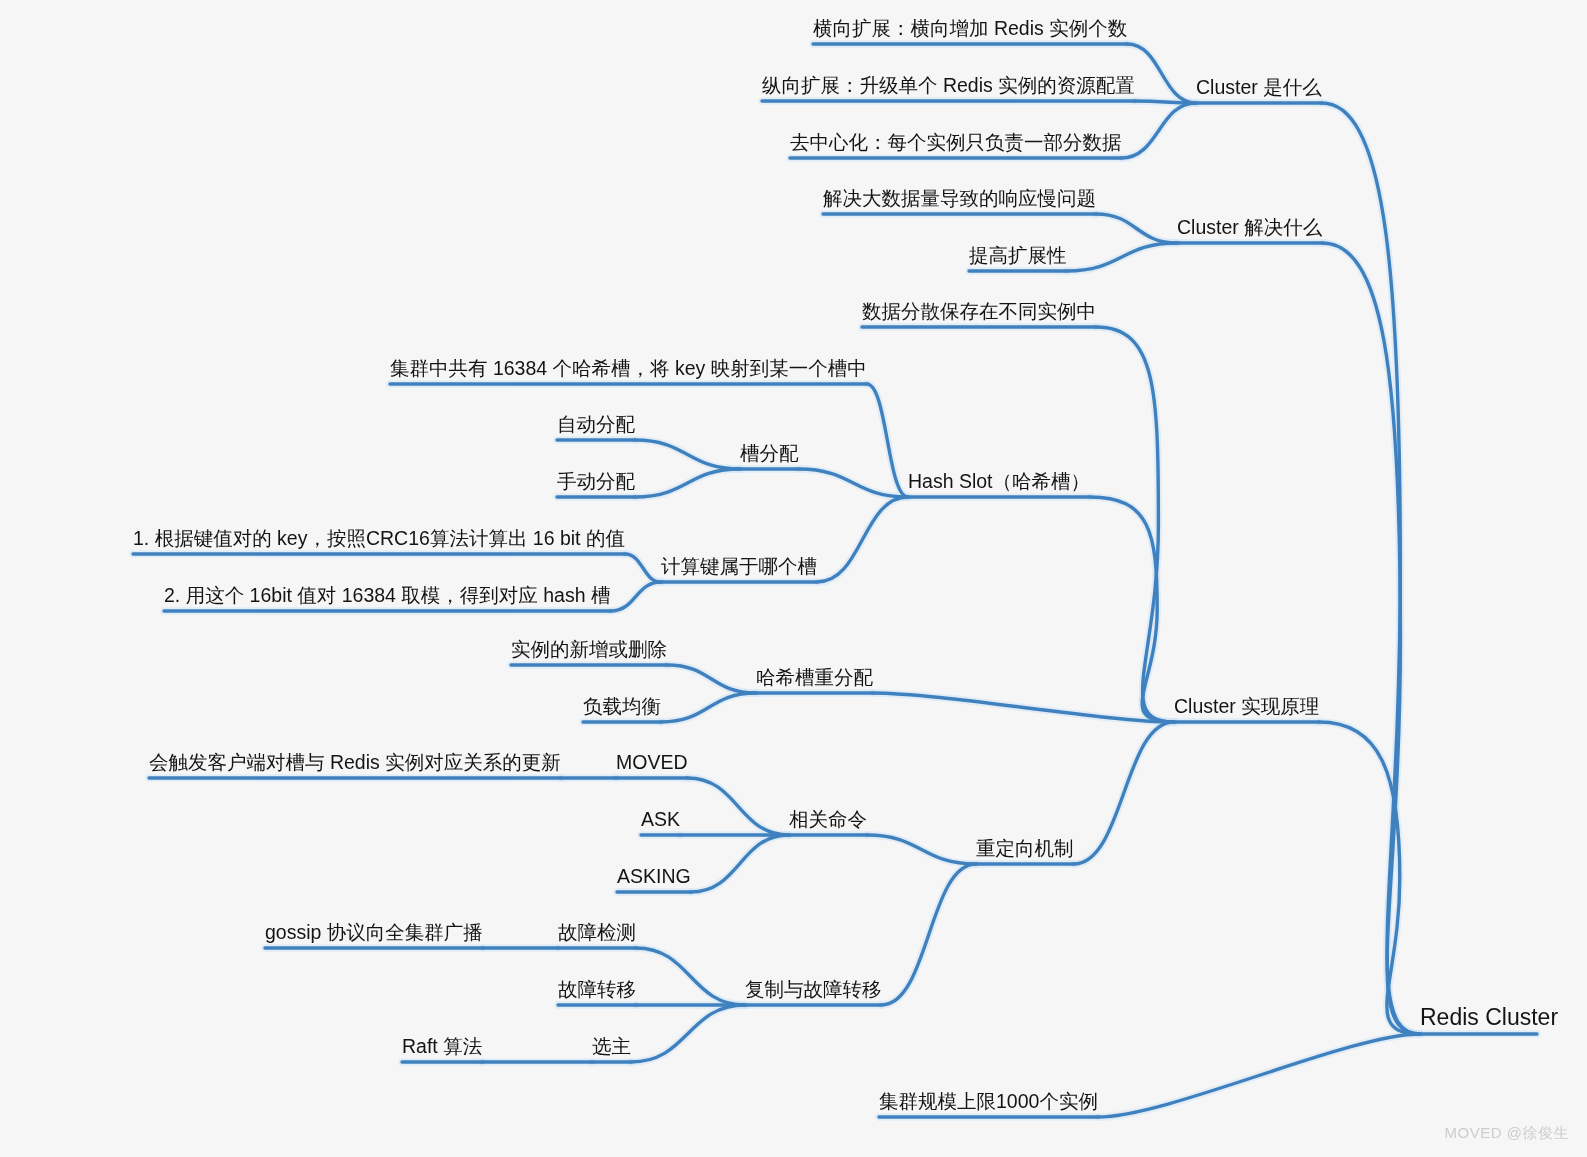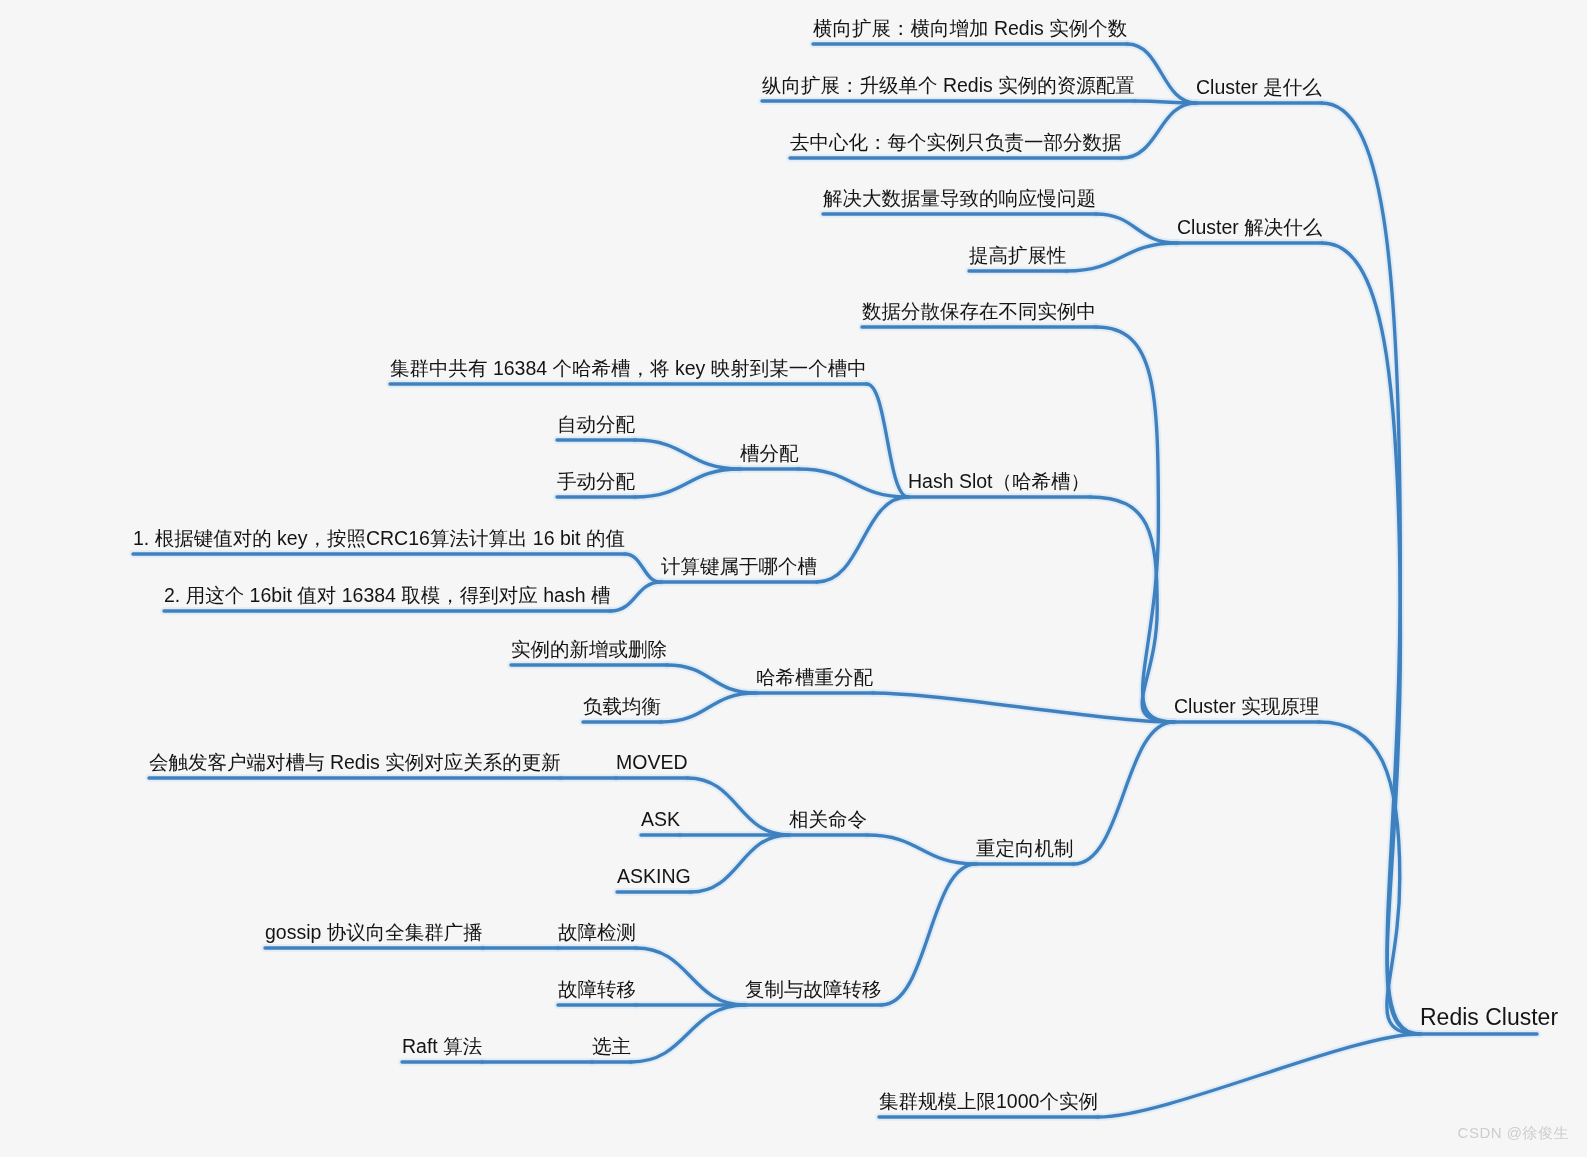--- a/index.html
+++ b/index.html
@@ -233,13 +233,13 @@
       <text class="node-text mid-text" x="558" y="996" font-size="19.5">故障转移</text>
       <text class="node-text mid-text" x="402" y="1053" font-size="19.5">Raft 算法</text>
       <text class="node-text mid-text" x="592" y="1053" font-size="19.5">选主</text>
       <text class="node-text mid-text" x="745" y="996" font-size="19.5">复制与故障转移</text>
       <text class="node-text mid-text" x="879" y="1108" font-size="19.5">集群规模上限1000个实例</text>
       <text class="node-text mid-text" x="1174" y="713" font-size="19.5">Cluster 实现原理</text>
       <text class="node-text root-text" x="1420" y="1025" font-size="23">Redis Cluster</text>
     </g>
 </svg>
 
-<div class="watermark">CSDN @徐俊生</div>
+<div class="watermark">MOVED @徐俊生</div>
 
 </body></html>

